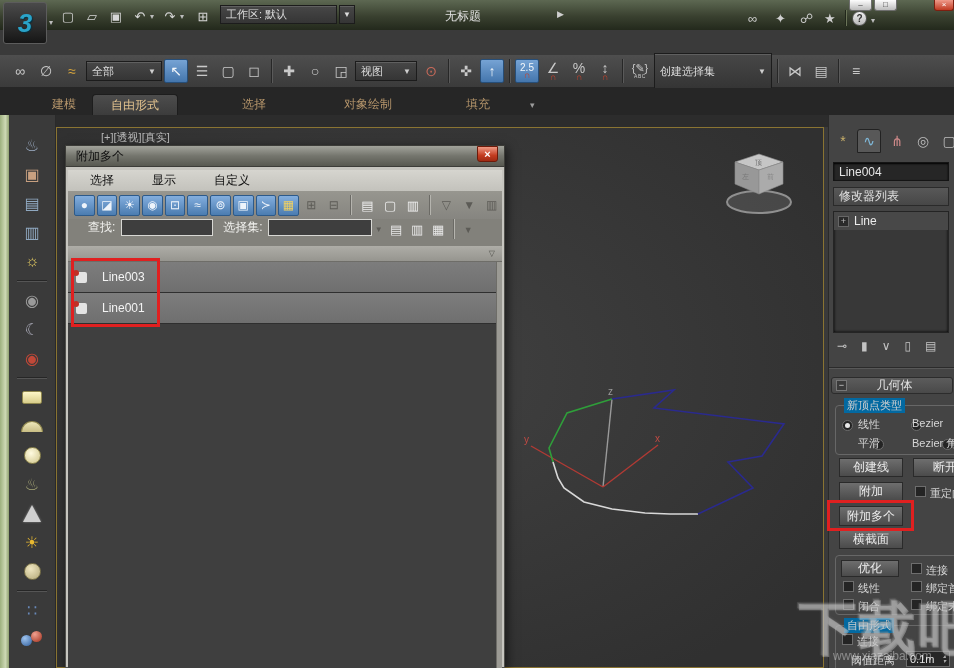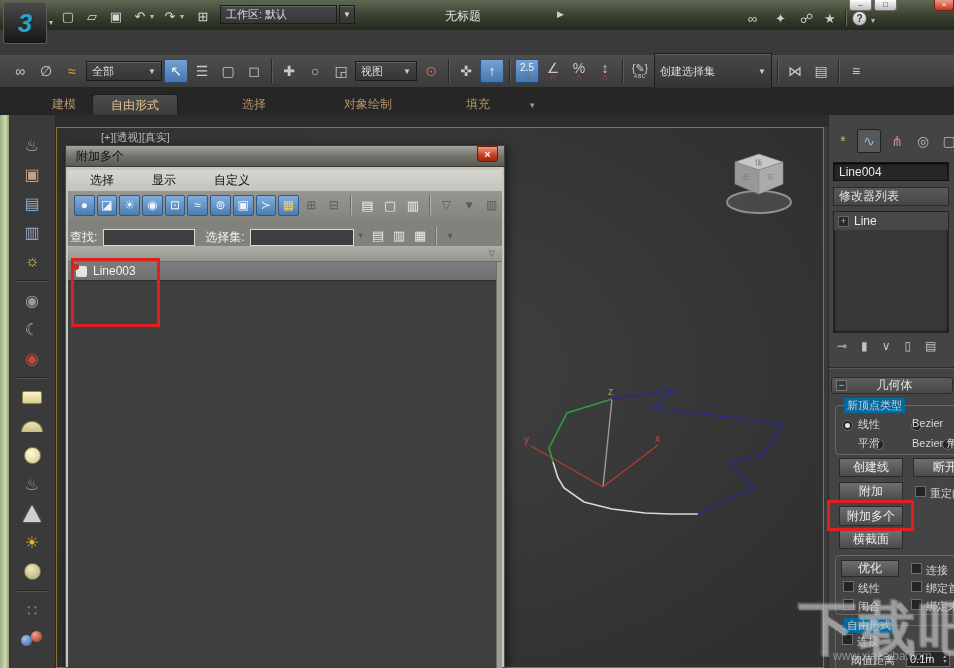--- a/index.html
+++ b/index.html
@@ -81,28 +81,28 @@
   #dclose{left:412px;top:1px;width:21px;height:16px;background:linear-gradient(#ef9a84,#c33c20 60%,#a02a12);border:1px solid #6d1a0a;border-radius:0 0 3px 3px;color:#fff;font-size:11px;font-weight:bold;text-align:center;line-height:14px;}
   #dframe{left:0;top:22px;width:440px;height:501px;background:#c6c5bf;border:1px solid #50504c;border-top:none;padding:0;}
   #dmenu{left:3px;top:25px;width:434px;height:21px;background:linear-gradient(#d6d5cf,#c3c2bc);display:flex;align-items:center;gap:38px;padding-left:22px;}
   .dmitem{font-size:12px;color:#111;}
   #dtools{left:3px;top:46px;width:434px;height:28px;background:linear-gradient(#97968f,#868580);display:flex;align-items:center;padding-left:6px;gap:2px;}
   .dtb{width:21px;height:21px;display:flex;align-items:center;justify-content:center;font-size:12px;border-radius:2px;color:#3d3d3d;}
   .dtb.on{background:linear-gradient(#83aede,#4b7cb0);border:1px solid #2d5a8a;color:#eef4fb;}
   .dtb.page{color:#efefef;font-size:13px;}
   .dtb.dim{color:#5c5b56;}
   .dvsep{width:1px;height:20px;background:#6b6a65;box-shadow:1px 0 0 #b5b4ae;margin:0 4px;}
-  #dsearch{left:3px;top:74px;width:434px;height:27px;background:#82817b;display:flex;align-items:flex-end;padding-left:2px;}
+  #dsearch{left:3px;top:74px;width:434px;height:27px;background:#82817b;display:flex;align-items:flex-start;padding-left:20px;}
   .dlab{font-size:12px;color:#f2f2ef;white-space:nowrap;}
   .dinput{background:#3e3e3e;border:1px solid #d8d8d4;height:17px;color:#eee;font-size:11px;padding:0 3px;}
   #dheader{left:3px;top:101px;width:434px;height:16px;background:linear-gradient(#aeada7,#96958f);border-bottom:1px solid #6e6d68;display:flex;align-items:center;padding:0 7px;}
   #dheader b{font-size:11px;color:#111;margin-top:42px;}
   #dlist{left:3px;top:117px;width:428px;height:406px;background:#3f3f3f;}
   #dscroll{left:431px;top:117px;width:6px;height:406px;background:#9b9a94;border-left:1px solid #6e6d68;}
-  .lrow{height:19px;display:flex;align-items:center;gap:6px;padding-left:8px;border-bottom:1px solid #2f2f2f;background:linear-gradient(#7d7d7d,#6f6f6f);color:#f4f4f4;font-size:12px;}
+  .lrow{height:31px;display:flex;align-items:center;gap:15px;padding-left:8px;border-bottom:1px solid #2f2f2f;background:linear-gradient(#7d7d7d,#6f6f6f);color:#f4f4f4;font-size:12px;}
   .shapeico{width:11px;height:11px;background:#e4e4e4;border-radius:2px;position:relative;flex:none;}
   .shapeico:after{content:"";position:absolute;left:-3px;top:-2px;width:6px;height:6px;border-radius:50%;background:#c03026;}
   
   .redbox{border:3px solid #e02020;z-index:9;}
   #wm{left:798px;top:590px;z-index:10;font-size:58px;font-weight:900;letter-spacing:2px;color:rgba(255,255,255,.10);text-shadow:1px 1px 0 rgba(220,220,220,.35),-1px -1px 0 rgba(120,120,120,.35),0 0 3px rgba(200,200,200,.25);white-space:nowrap;}
   #wmurl{left:833px;top:649px;z-index:10;font-size:12px;color:rgba(225,225,225,.45);}
 </style>
 </head>
 <body>
 
@@ -396,20 +396,24 @@
     </div>
     <div id="dheader" class="ab">
       <b>名称</b>
       <span style="margin-left:auto;font-size:8px;color:#55544f">▽</span>
     </div>
     <div id="dlist" class="ab">
       <div class="lrow">
         <i class="shapeico"></i>
         <span>Line003</span>
       </div>
+      <div class="lrow">
+        <i class="shapeico"></i>
+        <span>Line001</span>
+      </div>
     </div>
     <div id="dscroll" class="ab"></div>
   </div>
 
   <div class="ab redbox" style="left:71px;top:258px;width:89px;height:69px"></div>
   <div class="ab redbox" style="left:827px;top:500px;width:87px;height:31px"></div>
 
   <div id="wm" class="ab">下载吧</div>
   <div id="wmurl" class="ab">www.xiazaiba.com</div>
 

